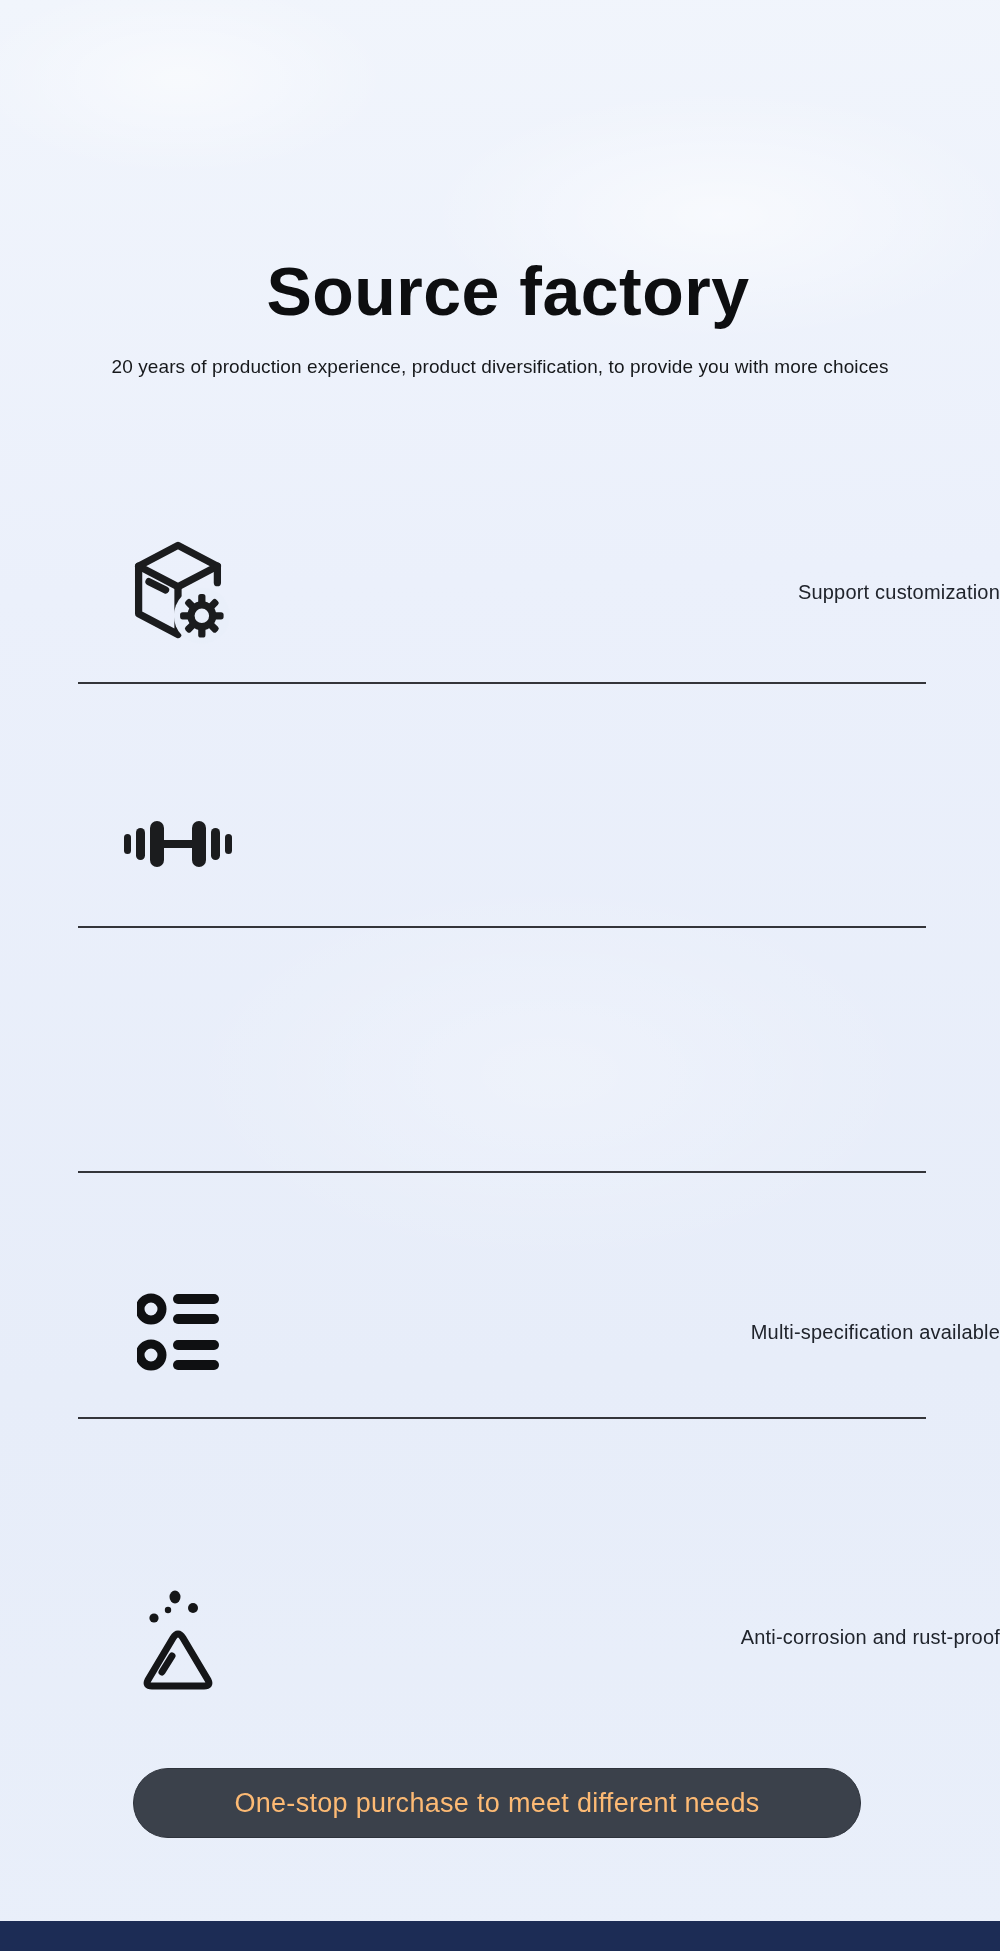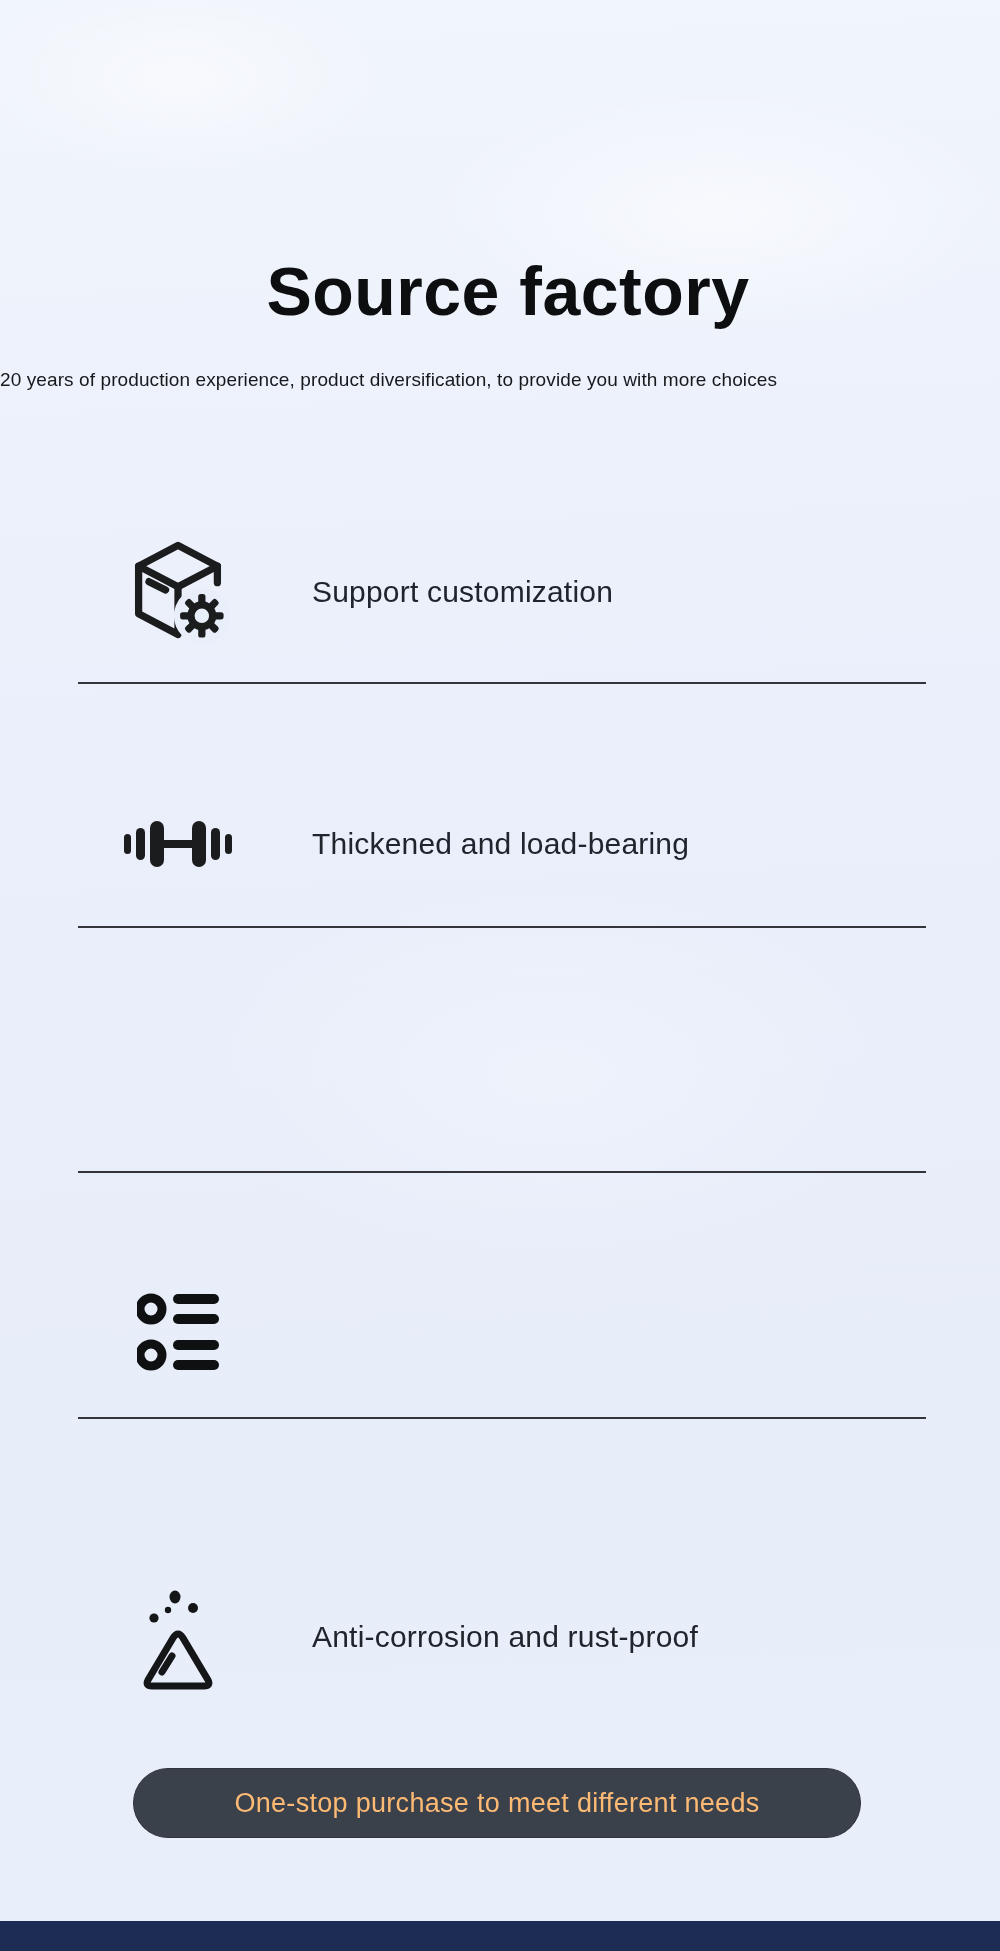--- a/index.html
+++ b/index.html
@@ -15,37 +15,37 @@
       radial-gradient(300px 140px at 18% 4%, rgba(255,255,255,0.5), rgba(255,255,255,0) 70%),
       radial-gradient(500px 260px at 55% 55%, rgba(255,255,255,0.25), rgba(255,255,255,0) 75%),
       linear-gradient(178deg,#f1f5fc 0%,#ebf0fb 30%,#e7edf9 70%,#e9effa 100%);
   }
   .title{
     position:absolute;top:244px;left:0;width:100%;
     text-align:center;font-size:68px;font-weight:bold;color:#0d0e10;
     letter-spacing:0.5px;margin:8px;
   }
   .subtitle{
-    position:absolute;top:369px;left:0;width:100%;
-    text-align:left;font-size:19px;color:#17191c;margin:0;
+    position:absolute;top:356px;left:0;width:100%;
+    text-align:center;font-size:19px;color:#17191c;margin:0;
     letter-spacing:0.1px;
   }
   .feature-row{position:absolute;left:0;width:100%;height:160px;}
   .row-1{top:512px;}
   .row-2{top:764px;}
   .row-3{top:1018px;}
   .row-4{top:1252px;}
   .row-5{top:1557px;}
   .icon-box{
     position:absolute;left:118px;top:50%;transform:translateY(-50%);
     width:120px;height:120px;display:flex;align-items:center;justify-content:center;
   }
   .feature-label{
     position:absolute;left:312px;right:0;top:50%;transform:translateY(-50%);
-    text-align:left;font-size:30px;color:#20242c;letter-spacing:0.2px;
+    text-align:right;font-size:20px;color:#20242c;letter-spacing:0.2px;
   }
   .divider{
     position:absolute;left:78px;right:74px;height:0;
     border-bottom:2px solid #34353a;
   }
   .div-1{top:682px;}
   .div-2{top:926px;}
   .div-3{top:1171px;}
   .div-4{top:1417px;}
   .cta{
@@ -99,37 +99,37 @@
       <svg width="108" height="46" viewBox="0 0 108 46" fill="#1b1c1e">
         <rect x="0" y="13" width="7" height="20" rx="3.5"></rect>
         <rect x="12" y="7" width="9" height="32" rx="4.5"></rect>
         <rect x="26" y="0" width="14" height="46" rx="7"></rect>
         <rect x="36" y="19" width="36" height="8" rx="4"></rect>
         <rect x="68" y="0" width="14" height="46" rx="7"></rect>
         <rect x="87" y="7" width="9" height="32" rx="4.5"></rect>
         <rect x="101" y="13" width="7" height="20" rx="3.5"></rect>
       </svg>
     </div>
-    <div class="feature-label">Thickened and load-bearing</div>
   </div>
   <div class="divider div-2"></div>
 
   <div class="divider div-3"></div>
 
   <div class="feature-row row-4">
     <div class="icon-box">
       <svg width="82" height="80" viewBox="0 0 82 80">
         <circle cx="14" cy="17" r="11" fill="none" stroke="#0f1012" stroke-width="9"></circle>
         <rect x="36" y="2" width="46" height="10" rx="5" fill="#0f1012"></rect>
         <rect x="36" y="22" width="46" height="10" rx="5" fill="#0f1012"></rect>
         <circle cx="14" cy="63" r="11" fill="none" stroke="#0f1012" stroke-width="9"></circle>
         <rect x="36" y="48" width="46" height="10" rx="5" fill="#0f1012"></rect>
         <rect x="36" y="68" width="46" height="10" rx="5" fill="#0f1012"></rect>
       </svg>
     </div>
+    <div class="feature-label">Multi-specification available</div>
   </div>
   <div class="divider div-4"></div>
 
   <div class="feature-row row-5">
     <div class="icon-box">
       <svg width="94" height="106" viewBox="0 0 94 106" fill="none" stroke="#151618" stroke-width="7" stroke-linecap="round" stroke-linejoin="round">
         <path d="M17 96 Q14 102 21 102 L73 102 Q80 102 77 96 L52 54 Q47 46 42 54 Z"></path>
         <path d="M31 88 L41 72"></path>
         <g stroke="none" fill="#151618">
           <ellipse cx="44" cy="13" rx="5.5" ry="6.5"></ellipse>

